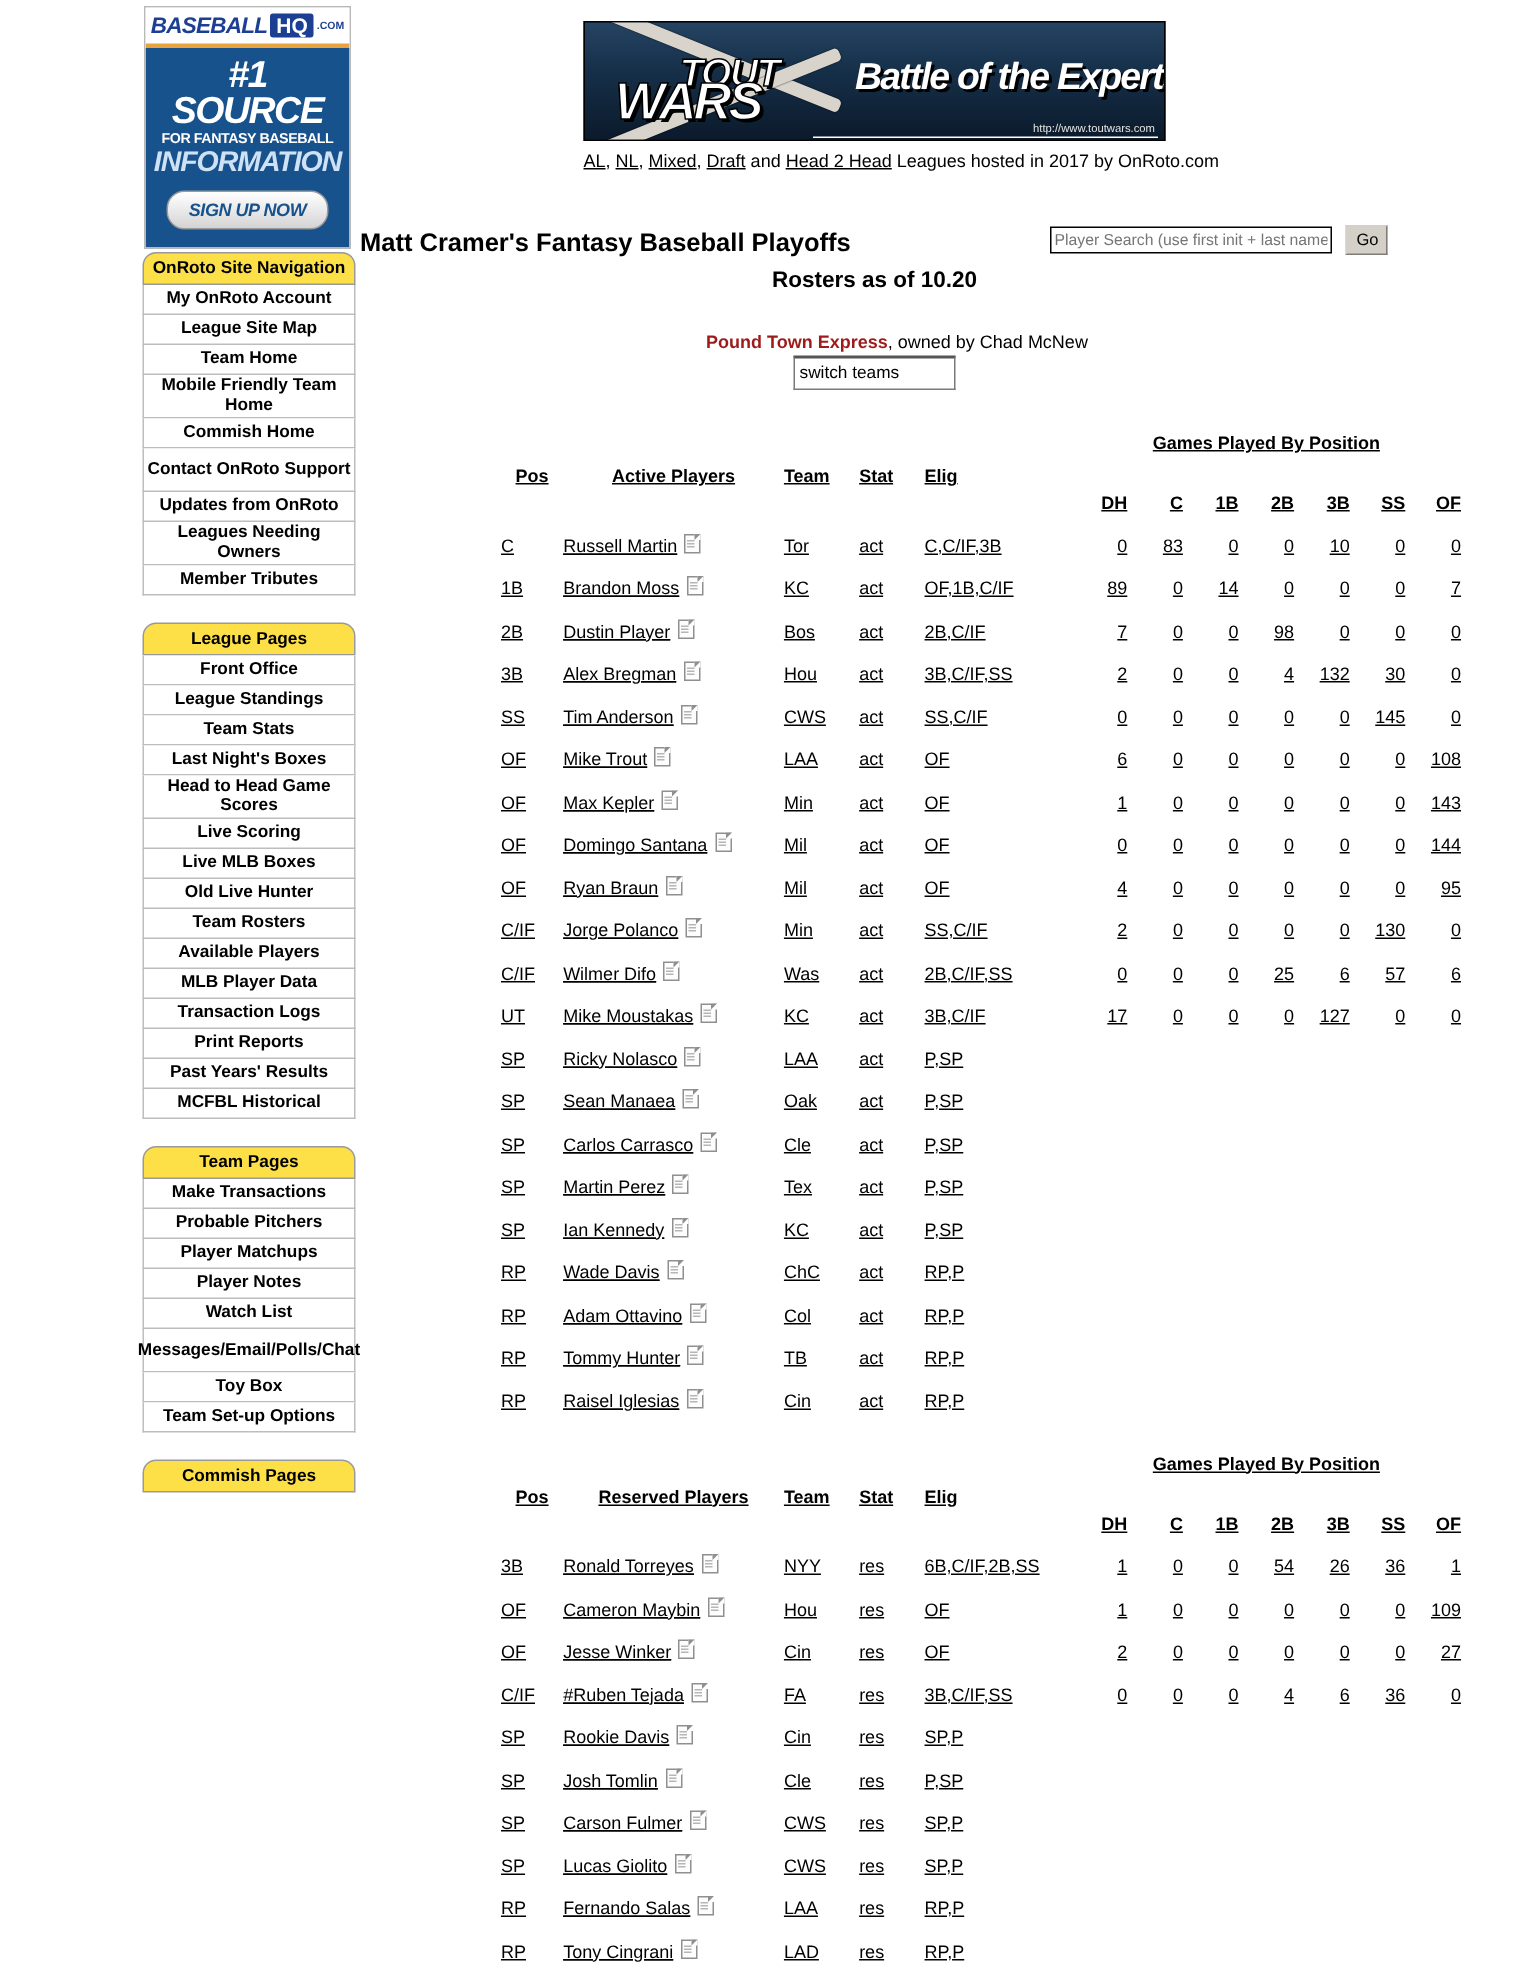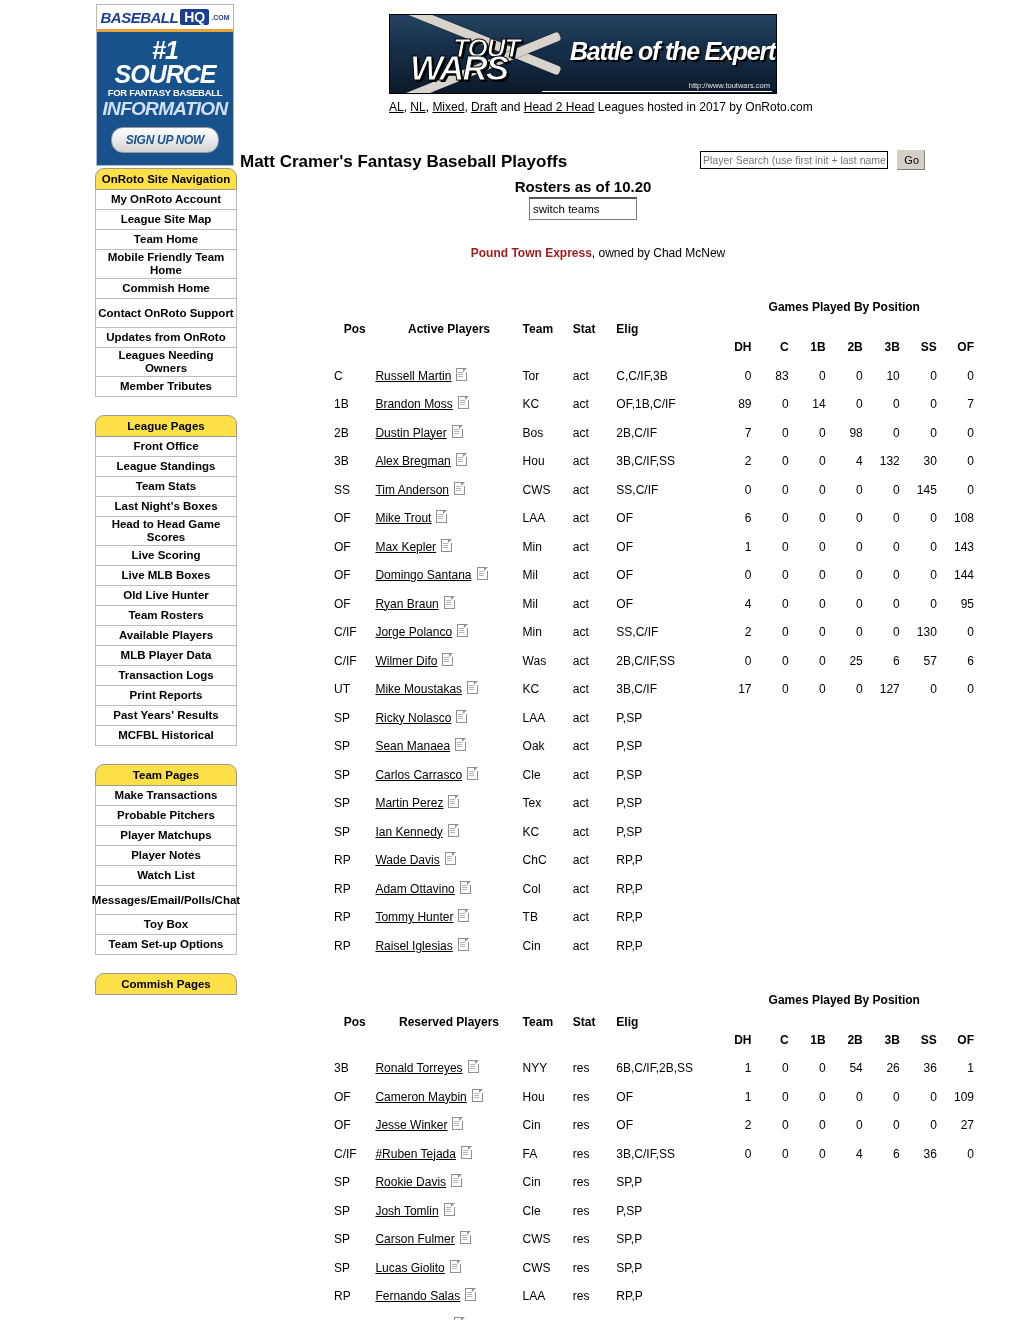--- a/index.html
+++ b/index.html
@@ -89,21 +89,21 @@
   #rosters-title{text-align:center;font-size:15px;font-weight:bold;width:390px;margin-left:140px;}
   #switch-wrap{width:390px;margin-left:140px;display:flex;justify-content:center;margin-top:2px;}
   #switch-teams{
     width:100px;height:20px;font-size:11.5px;font-family:"Liberation Sans",sans-serif;
     border:1px solid #7a7a7a;border-top:2px solid #555;background:#fff;padding:0 3px;
   }
   #team-line{text-align:center;width:700px;margin-top:26px;font-size:12px;}
   .team-name{color:#9e1b1b;font-weight:bold;}
 
   
-  table.roster{border-collapse:collapse;margin-top:40px;width:640px;margin-left:86px;}
+  table.roster{border-collapse:collapse;margin-top:28px;width:640px;margin-left:86px;text-decoration:underline;}
   table.roster td,table.roster th{font-size:12px;padding:0;vertical-align:bottom;}
   .hdr-gpp{text-align:center;font-weight:bold;font-size:12px;padding-bottom:1px;}
   .hdr-main{font-weight:bold;text-align:center;height:22px;}
   .hdr-sub{font-weight:bold;text-align:right;height:18px;}
   .r-row td{height:28.5px;}
   .c-pos{width:38px;text-align:left;padding-left:2px;}
   .c-name{width:135px;text-align:left;white-space:nowrap;}
   .c-name a{color:#000;text-decoration:underline;}
   .c-team{width:46px;text-align:left;padding-left:6px;}
   .c-stat{width:40px;text-align:left;}
@@ -203,25 +203,25 @@
       <div class="nav-item">Toy Box</div>
       <div class="nav-item">Team Set-up Options</div>
     </div>
     <div class="nav-group">
       <div class="nav-head">Commish Pages</div>
     </div>
   </div>
 
 <div id="main">
   <div id="rosters-title">Rosters as of 10.20</div>
+  <div id="team-line">
+    <span class="team-name">Pound Town Express</span><span>, owned by Chad McNew</span>
+  </div>
   <div id="switch-wrap">
     <input id="switch-teams" type="text" value="switch teams" style="">
-  </div>
-  <div id="team-line">
-    <span class="team-name">Pound Town Express</span><span>, owned by Chad McNew</span>
   </div>
 
   <table class="roster" id="tbl-active">
       <tbody>
         <tr>
           <td colspan="5"></td>
           <td colspan="7" class="hdr-gpp">Games Played By Position</td>
         </tr>
         <tr>
           <td class="c-pos hdr-main pname-pos">Pos</td>

